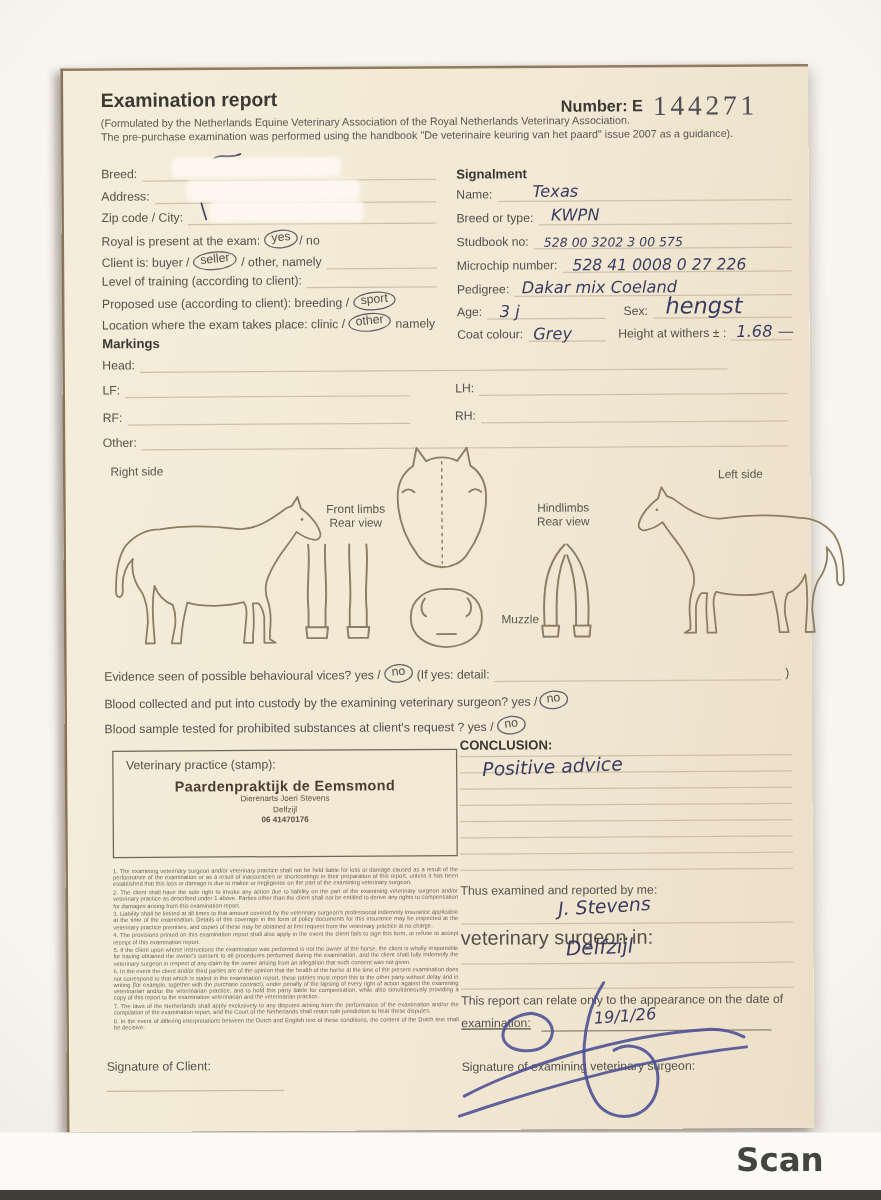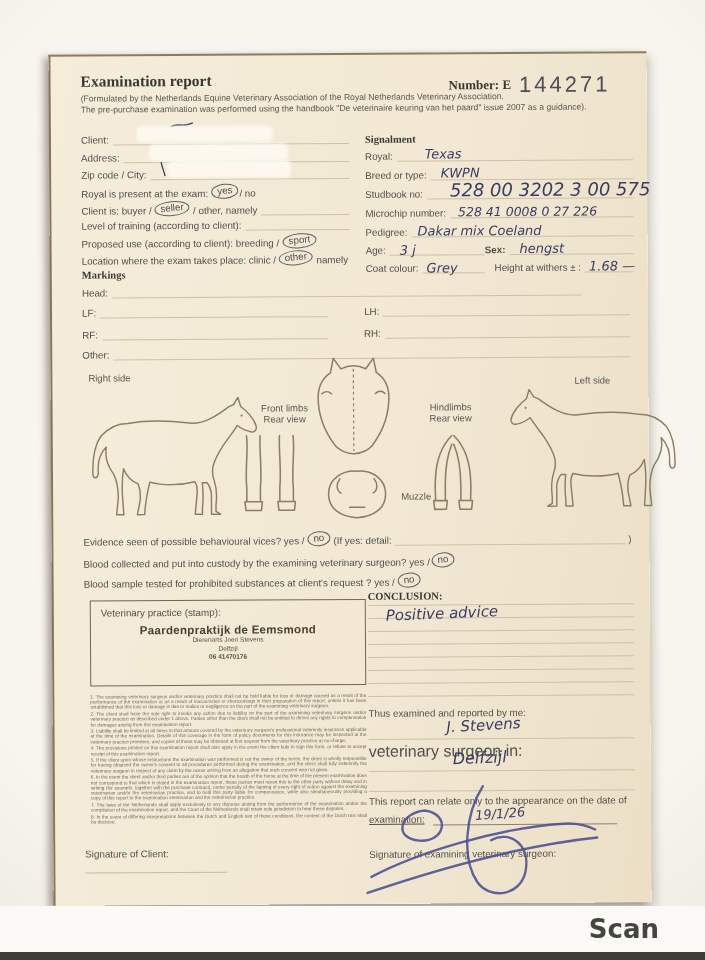--- a/index.html
+++ b/index.html
@@ -8,40 +8,40 @@
   
   .photo{position:absolute;inset:0;
     background:radial-gradient(ellipse 130% 105% at 50% 42%, #f8f5ef 50%, #ece8e1 70%, #c9c5bf 88%, #96928d 100%);}
   
   .paper{position:absolute;left:51px;top:53px;width:596px;height:849px;
     background:linear-gradient(100deg,#f5edda 0%,#f2e8d4 55%,#ecdfc6 100%);
     transform:rotate(-0.35deg);
     border-left:2px solid #8a7458;border-top:2px solid #8f7a5c;
     box-shadow:-5px 3px 7px rgba(70,58,44,.40), 4px 5px 10px rgba(70,58,44,.22);}
   .t{color:#53504a;font-size:9.8px;line-height:1.1;}
-  .b{font-weight:bold;color:#3a3833;font-family:Liberation Serif, serif;}
+  .b{font-weight:bold;color:#3a3833;}
   .frow{position:absolute;display:flex;align-items:flex-end;font-size:9.8px;color:#53504a;white-space:nowrap;}
   .fl{border-bottom:1px solid #cfc1a8;flex:1;height:12px;position:relative;margin-left:4px;}
   .fl-fixed{border-bottom:1px solid #cfc1a8;height:12px;position:relative;margin-left:4px;}
   .rule{position:absolute;left:0;right:0;border-bottom:1px solid #cfc0a6;}
   .hw{font-family:"DejaVu Sans",sans-serif;font-style:italic;color:#3a3c63;white-space:nowrap;}
   .circ{display:inline-block;border:1.4px solid #5d5e66;border-radius:50%;padding:1px 5px 2px 5px;margin:0 1px;transform:rotate(-5deg);line-height:1;}
   .redact{position:absolute;background:#fcf8ef;border-radius:3px;box-shadow:0 0 3px 2px #fcf8ef;}
   .fineprint{font-size:4.7px;line-height:5.2px;color:#6e665c;text-align:justify;}
   .fineprint p{margin:0 0 1.5px 0;}
   .stampbox{position:absolute;border:1px solid #6f665a;background:transparent;}
   .stamp1{font-weight:bold;color:#4a3e31;font-size:11.5px;letter-spacing:.3px;text-align:center;}
   .stampsmall{color:#5d4e3e;font-size:6.5px;text-align:center;line-height:1.35;}
   .dlabel{font-size:9.5px;color:#5a574f;}
   .horse{stroke:#8d7d62;fill:none;stroke-width:1.6;stroke-linecap:round;stroke-linejoin:round;}
   .scanbar{position:absolute;left:0;right:0;bottom:8px;height:46px;background:#fbfaf7;
     display:flex;align-items:center;justify-content:flex-end;padding-right:46px;
     font-size:26px;color:#454540;font-family:"DejaVu Sans",sans-serif;}
   .bottomstrip{position:absolute;left:0;right:0;bottom:0;height:8px;background:#403d39;}
-  .num{font-family:Liberation Sans, sans-serif;font-size:22px;letter-spacing:3px;color:#4e4e54;}
+  .num{font-family:Liberation Serif, serif;font-size:22px;letter-spacing:3px;color:#4e4e54;}
   .sig{stroke:#4a4e92;fill:none;stroke-width:2.4;stroke-linecap:round;opacity:.88;}
 </style>
 </head>
 <body>
 
 <div class="photo"></div>
 
 <div class="paper">
 
   <div class="abs b" style="left:30px;top:16px;font-size:15.5px;">Examination report</div>
@@ -50,21 +50,21 @@
     <span class="num" style="margin-left:8px;">144271</span>
   </div>
   <div class="abs t" style="left:30px;top:38px;font-size:8.6px;color:#5a564f;">(Formulated by the Netherlands Equine Veterinary Association of the Royal Netherlands Veterinary Association.</div>
   <div class="abs t" style="left:30px;top:49px;font-size:8.6px;color:#5a564f;">The pre-purchase examination was performed using the handbook "De veterinaire keuring van het paard" issue 2007 as a guidance).</div>
 
   <svg class="abs" style="left:118px;top:64px;" width="26" height="10">
     <path d="M2,7 C8,2 14,8 24,3" stroke="#3a3c63" stroke-width="1.4" fill="none"></path>
   </svg>
 
   <div class="frow" style="left:30px;top:76px;width:268px;">
-    <span>Client:</span>
+    <span>Breed:</span>
       <span class="fl"></span>
   </div>
   <div class="redact" style="left:88px;top:72px;width:132px;height:12px;"></div>
 
   <div class="frow" style="left:30px;top:94px;width:268px;">
     <span>Address:</span>
       <span class="fl"></span>
   </div>
   <div class="redact" style="left:100px;top:90px;width:135px;height:13px;"></div>
 
@@ -103,57 +103,57 @@
   <div class="frow" style="left:30px;top:195px;width:268px;">
     <span>Location where the exam takes place: clinic /</span>
     <span class="circ" style="margin:0 3px;">other</span>
     <span>namely</span>
     <span class="fl"></span>
   </div>
 
   <div class="abs b" style="left:314px;top:79px;font-size:10.5px;">Signalment</div>
 
   <div class="frow" style="left:314px;top:94px;width:268px;">
-    <span>Royal:</span>
+    <span>Name:</span>
     <span class="fl">
         <span class="hw" style="position:absolute;left:28px;bottom:-1px;font-size:13px;">Texas</span>
       </span>
   </div>
   <div class="frow" style="left:314px;top:113px;width:268px;">
     <span>Breed or type:</span>
     <span class="fl">
         <span class="hw" style="position:absolute;left:10px;bottom:-1px;font-size:13px;text-align:right;">KWPN</span>
       </span>
   </div>
   <div class="frow" style="left:314px;top:132px;width:268px;">
     <span>Studbook no:</span>
     <span class="fl">
-        <span class="hw" style="position:absolute;left:23px;bottom:-2px;font-size:18px;">528 00 3202 3 00 575</span>
+        <span class="hw" style="position:absolute;left:8px;bottom:-2px;font-size:10px;">528 00 3202 3 00 575</span>
       </span>
   </div>
   <div class="frow" style="left:314px;top:151px;width:268px;">
     <span>Microchip number:</span>
     <span class="fl">
         <span class="hw" style="position:absolute;left:8px;bottom:-2px;font-size:12.5px;">528 41 0008 0 27 226</span>
       </span>
   </div>
   <div class="frow" style="left:314px;top:170px;width:268px;">
     <span>Pedigree:</span>
     <span class="fl">
         <span class="hw" style="position:absolute;left:6px;bottom:-2px;font-size:13px;">Dakar mix Coeland</span>
       </span>
   </div>
   <div class="frow" style="left:314px;top:188px;width:268px;">
     <span>Age:</span>
     <span class="fl-fixed" style="width:95px;">
         <span class="hw" style="position:absolute;left:10px;bottom:-3px;font-size:13px;">3 j</span>
       </span>
-    <span style="font-weight:bold;">Sex:</span>
-    <span class="fl">
-        <span class="hw" style="position:absolute;left:10px;bottom:-2px;font-size:13px;">hengst</span>
+    <span style="margin-left:14px;">Sex:</span>
+    <span class="fl">
+        <span class="hw" style="position:absolute;left:10px;bottom:-2px;font-size:18px;">hengst</span>
       </span>
   </div>
   <div class="frow" style="left:314px;top:206px;width:268px;">
     <span>Coat colour:</span>
     <span class="fl-fixed" style="width:62px;text-align:right;">
         <span class="hw" style="position:absolute;left:4px;bottom:-3px;font-size:13px;">Grey</span>
       </span>
     <span style="margin-left:10px;">Height at withers ± :</span>
     <span class="fl">
         <span class="hw" style="position:absolute;left:4px;bottom:-2px;font-size:13px;">1.68 —</span>

